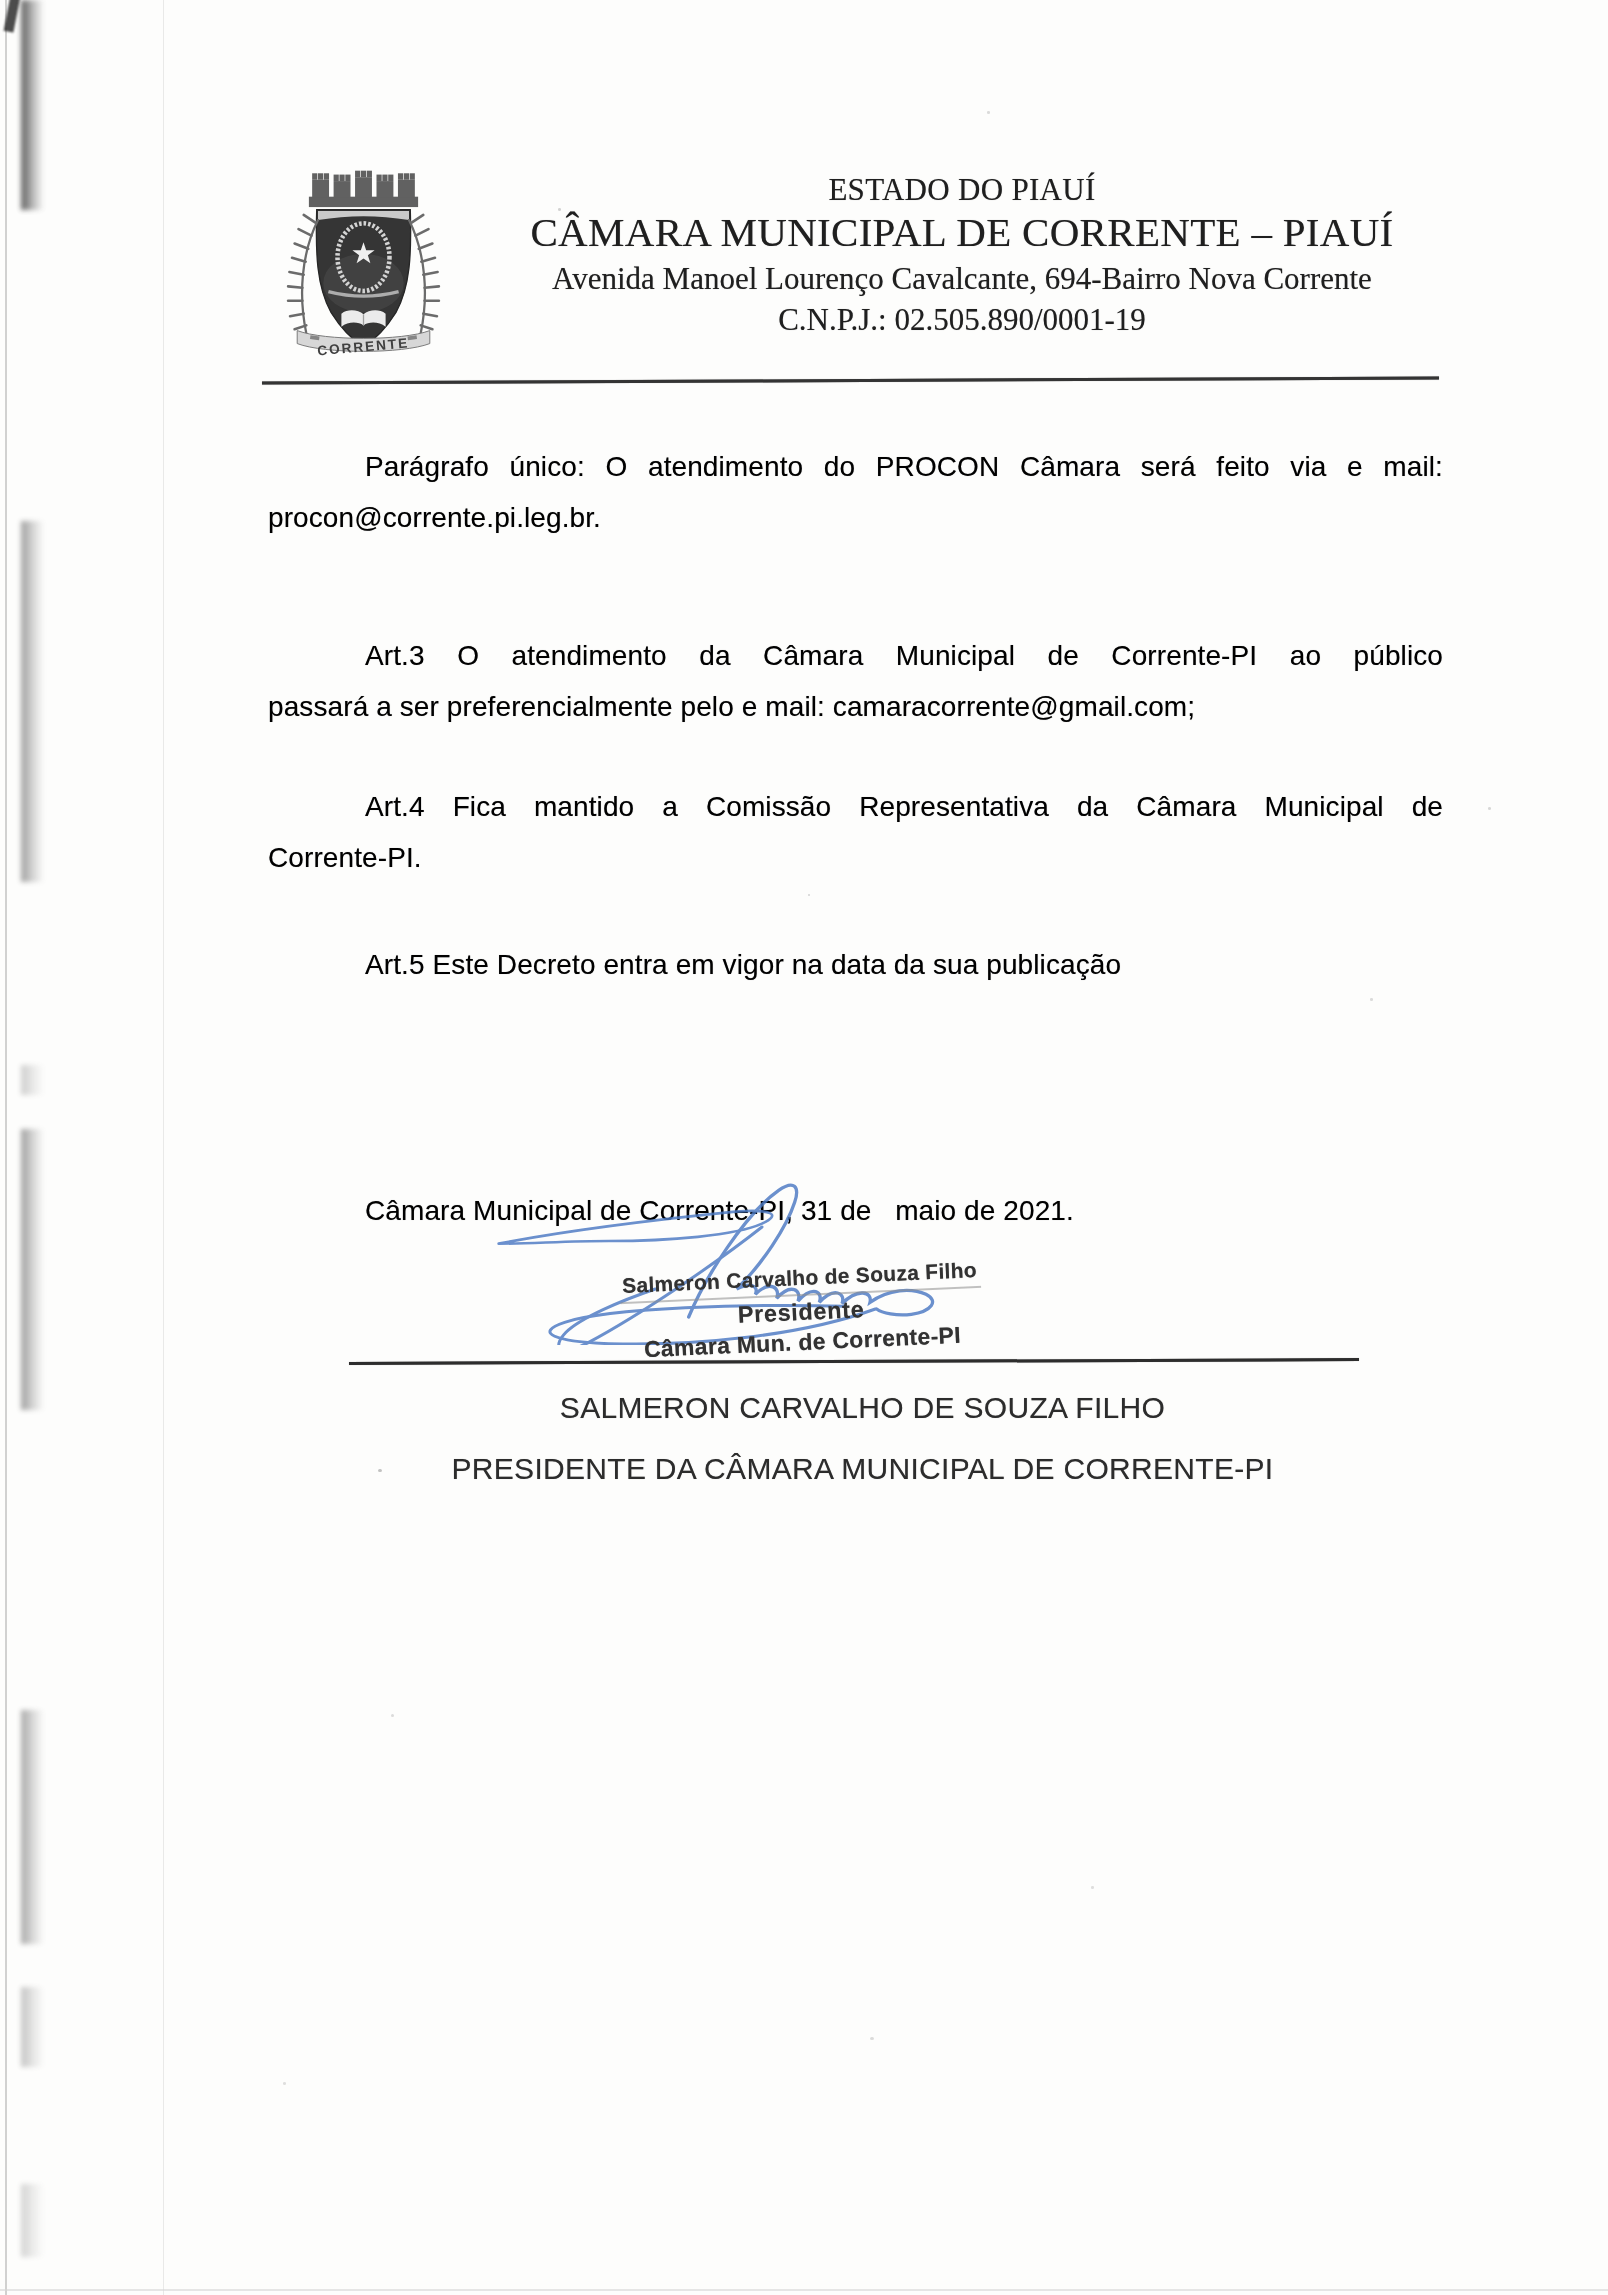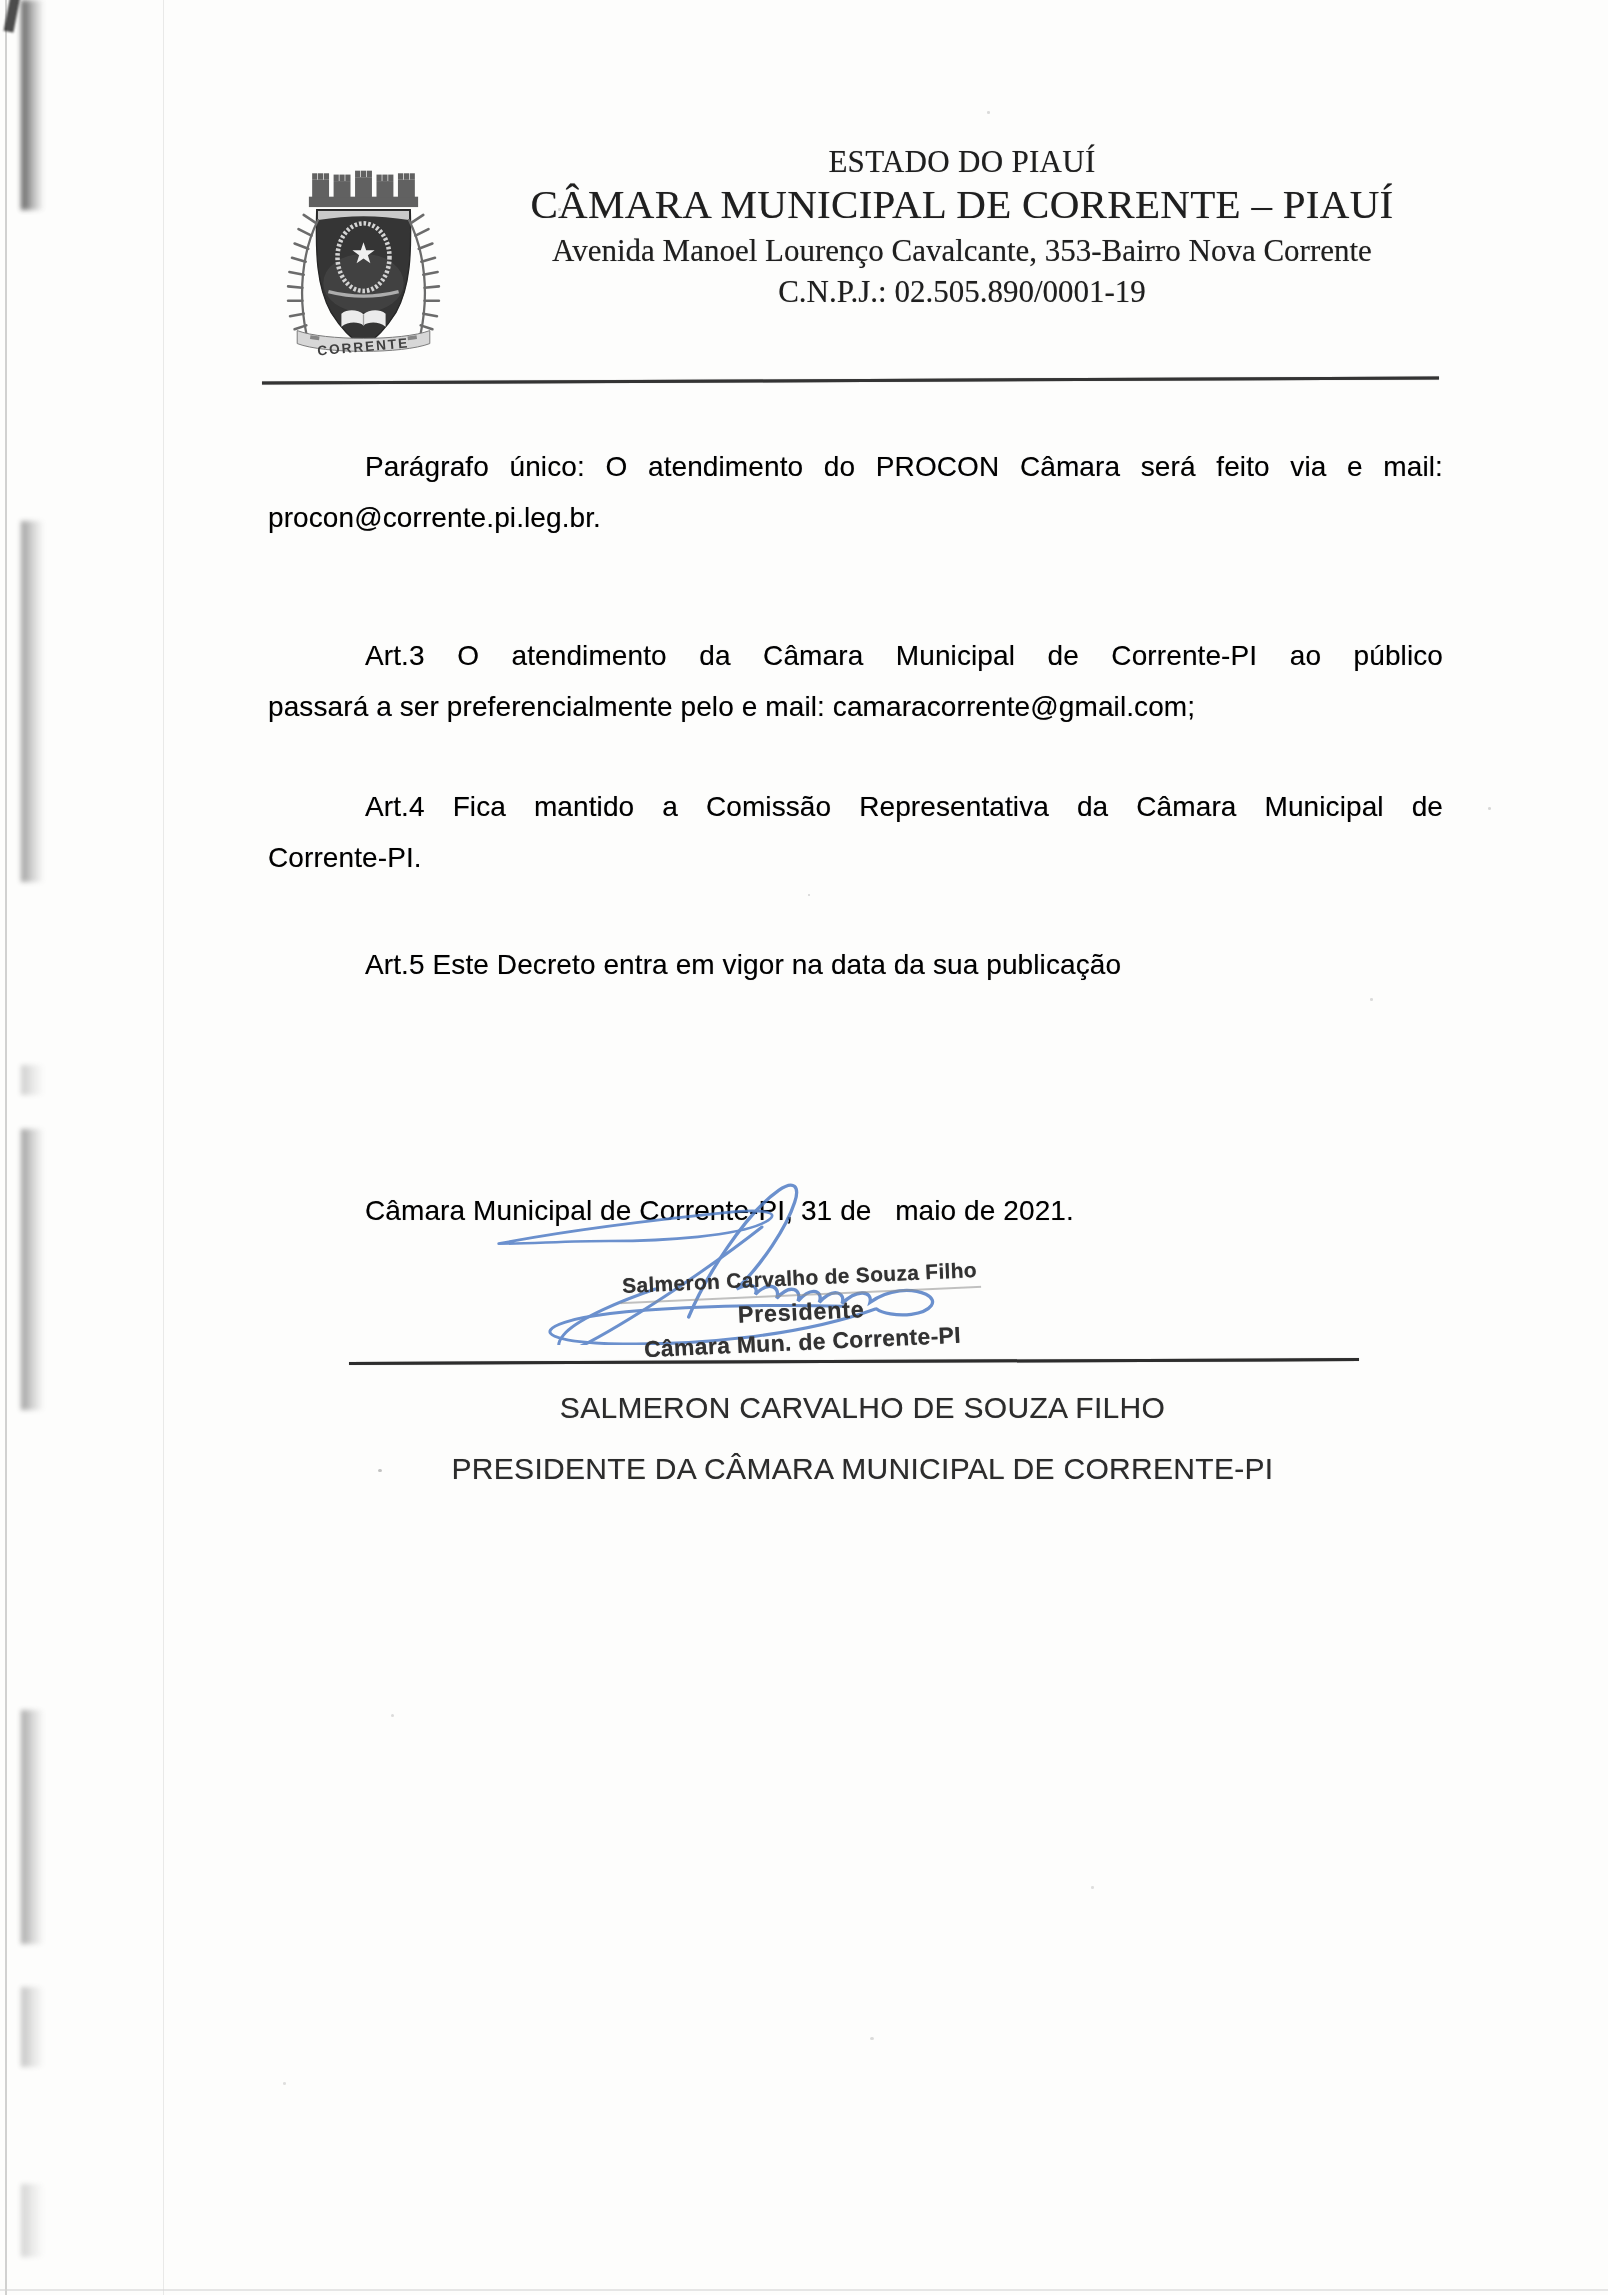--- a/index.html
+++ b/index.html
@@ -26,21 +26,21 @@
     left: 266px;
     top: 156px;
     width: 195px;
     height: 212px;
     opacity: 0.93;
     filter: blur(0.3px) contrast(0.95);
   }
   .header-text {
     position: absolute;
     left: 468px;
-    top: 144px;
+    top: 172px;
     width: 988px;
     text-align: center;
     font-family: "Liberation Serif", "DejaVu Serif", serif;
     color: #1f1f1f;
     text-shadow: 0 0 0.7px rgba(25,25,25,0.5);
   }
   .h-state   { font-size: 31px; line-height: 36px; letter-spacing: 0.3px; }
   .h-chamber { font-size: 41px; line-height: 41px; margin-top: 4px; letter-spacing: 0.3px; }
   .h-address { font-size: 31px; line-height: 37px; margin-top: 6.7px; }
   .h-cep     { font-size: 31px; line-height: 36px; margin-top: 5.3px; }
@@ -226,21 +226,21 @@
         <path d="M48,268 C90,284 210,284 252,268 L252,288 C210,304 90,304 48,288 Z" fill="#d9d9d9" stroke="#6e6e6e" stroke-width="1.5"></path>
         <rect x="68" y="276" width="14" height="6" fill="#4a4a4a" opacity="0.65" transform="rotate(8 75 279)"></rect>
         <rect x="218" y="276" width="14" height="6" fill="#4a4a4a" opacity="0.65" transform="rotate(-8 225 279)"></rect>
         <text x="150" y="300" text-anchor="middle" transform="rotate(-5 150 296)" font-size="21" font-weight="bold" letter-spacing="3" fill="#2e2e2e">CORRENTE</text>
       </g>
     </svg>
 
     <div class="header-text">
       <div class="h-state">ESTADO DO PIAUÍ</div>
       <div class="h-chamber">CÂMARA MUNICIPAL DE CORRENTE – PIAUÍ</div>
-      <div class="h-address">Avenida Manoel Lourenço Cavalcante, 353-Bairro Nova Corrente</div>
+      <div class="h-address">Avenida Manoel Lourenço Cavalcante, 694-Bairro Nova Corrente</div>
       <div class="h-cnpj">C.N.P.J.: 02.505.890/0001-19</div>
     </div>
 
     <div class="header-rule"></div>
   </div>
 
   <div class="para scan" style="top:441px;">
     <div class="line-indent line-justify">Parágrafo único: O atendimento do PROCON Câmara será feito via e mail:</div>
     <div>procon@corrente.pi.leg.br.</div>
   </div>

